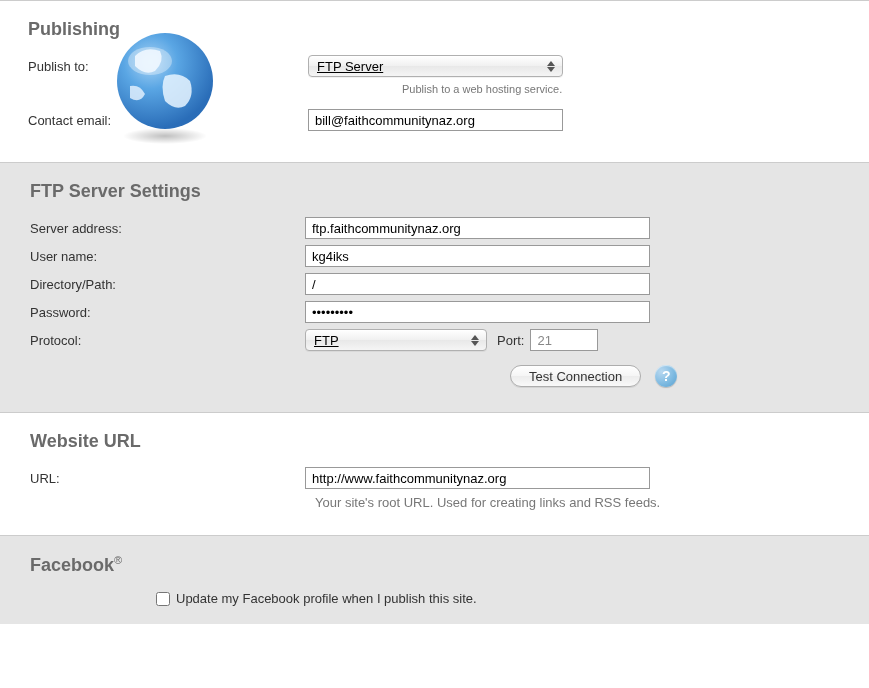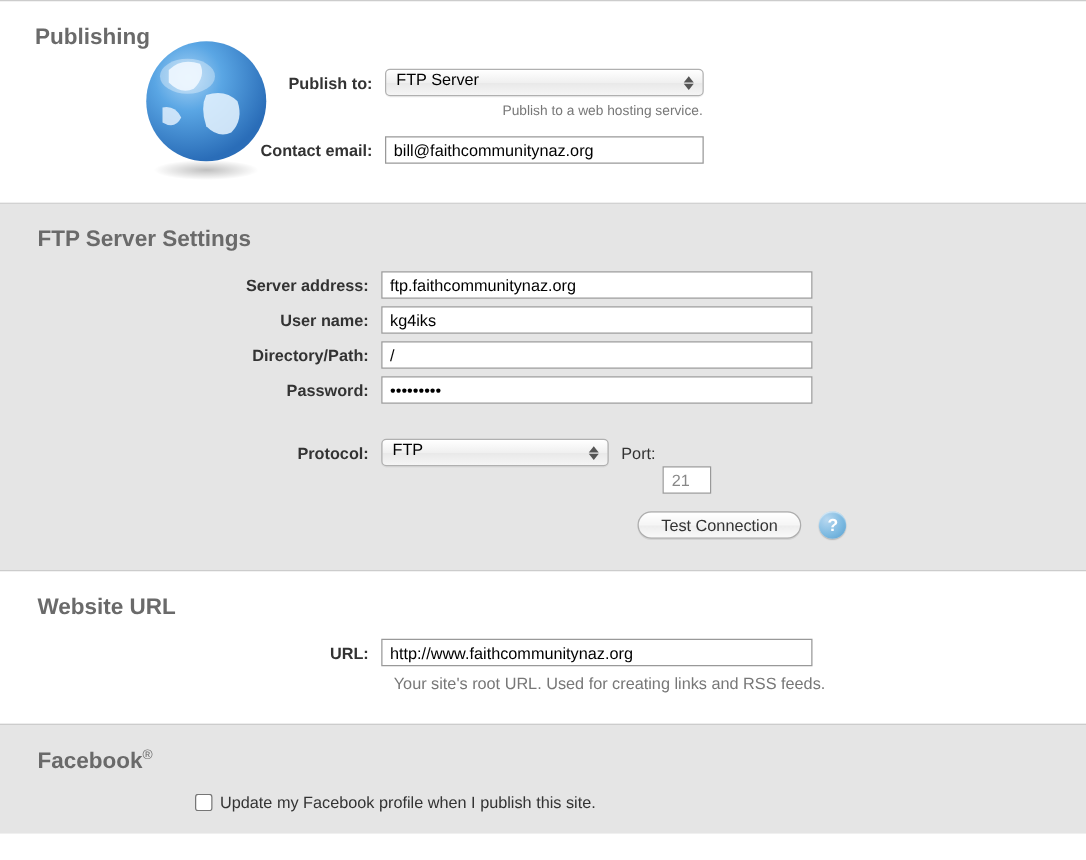--- a/index.html
+++ b/index.html
@@ -33,23 +33,22 @@
       font-size: 11px;
       font-weight: normal;
     }
     .row {
       display: flex;
       align-items: center;
       margin-bottom: 6px;
     }
     .label {
       width: 280px;
-      text-align: right;
       padding-right: 10px;
-      font-weight: bold;
+      font-weight: normal;
       color: #333333;
       font-size: 13px;
     }
     .label-url {
       width: 275px;
     }
     .field {
       flex: 1;
       display: flex;
       align-items: center;
@@ -61,29 +60,31 @@
       font-size: 13px;
       border: 1px solid #999999;
       background: #ffffff;
       font-family: inherit;
     }
     input.w-255 { width: 255px; }
     input.w-345 { width: 345px; }
     .select-wrap {
       position: relative;
       display: inline-flex;
+      align-items: center;
       background: #ffffff;
       border: 1px solid #b0b0b0;
       border-radius: 4px;
       height: 22px;
       padding: 0 22px 0 8px;
       box-shadow: 0 1px 0 rgba(0,0,0,0.05), inset 0 1px 0 rgba(255,255,255,0.5);
       background: linear-gradient(to bottom, #ffffff 0%, #f0f0f0 50%, #e8e8e8 51%, #f5f5f5 100%);
       font-size: 13px;
       cursor: default;
+      text-decoration: underline;
     }
     .select-wrap .arrows {
       position: absolute;
       right: 4px;
       top: 2px;
       width: 14px;
       height: 16px;
       display: flex;
       flex-direction: column;
       align-items: center;
@@ -154,23 +155,22 @@
       font-size: 14px;
       box-shadow: inset 0 1px 1px rgba(255,255,255,0.6), 0 1px 1px rgba(0,0,0,0.2);
     }
     .port-label {
       font-weight: normal;
       color: #333333;
       font-size: 13px;
       margin-left: 4px;
     }
     input.port {
-      width: 39px;
+      width: 68px;
       color: #888888;
-      margin-top: 44px;
     }
     .checkbox-row {
       display: flex;
       align-items: center;
       gap: 6px;
       margin-left: 126px;
       margin-top: 4px;
       font-size: 13px;
       color: #333333;
     }

